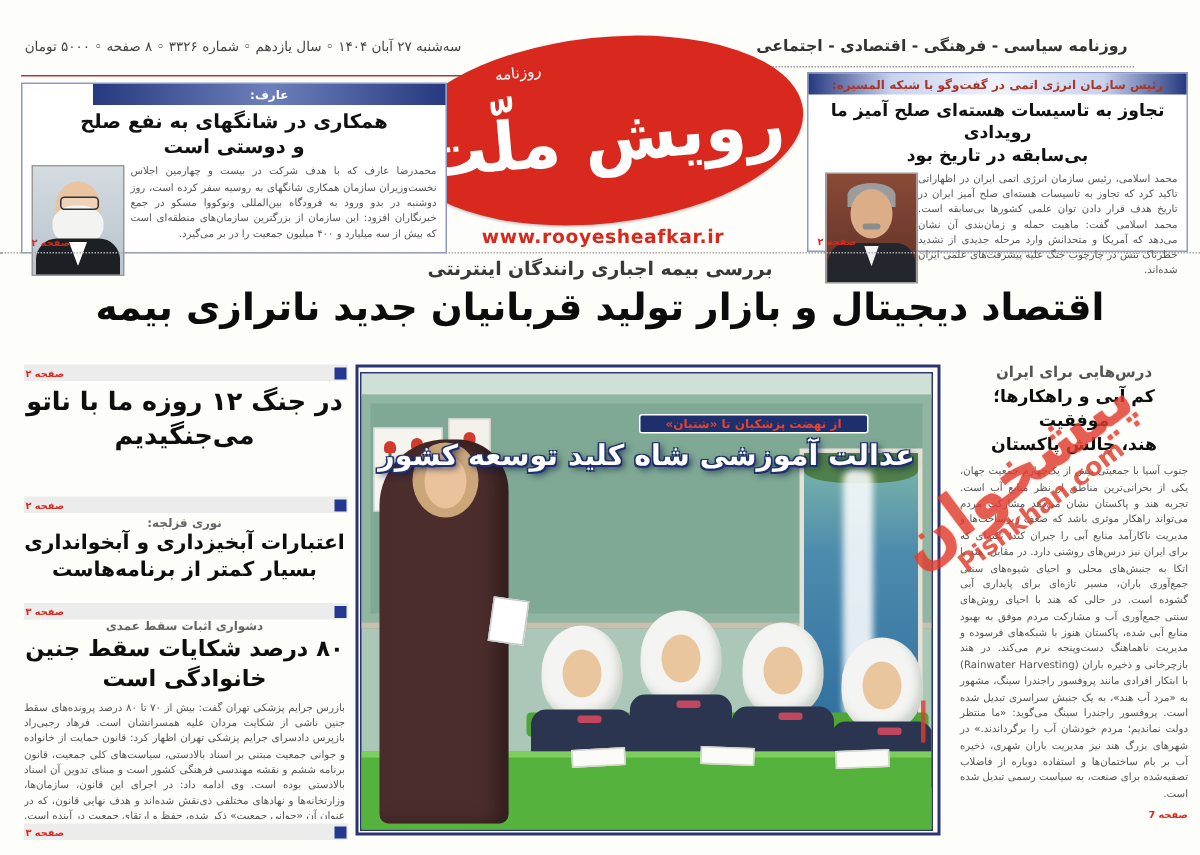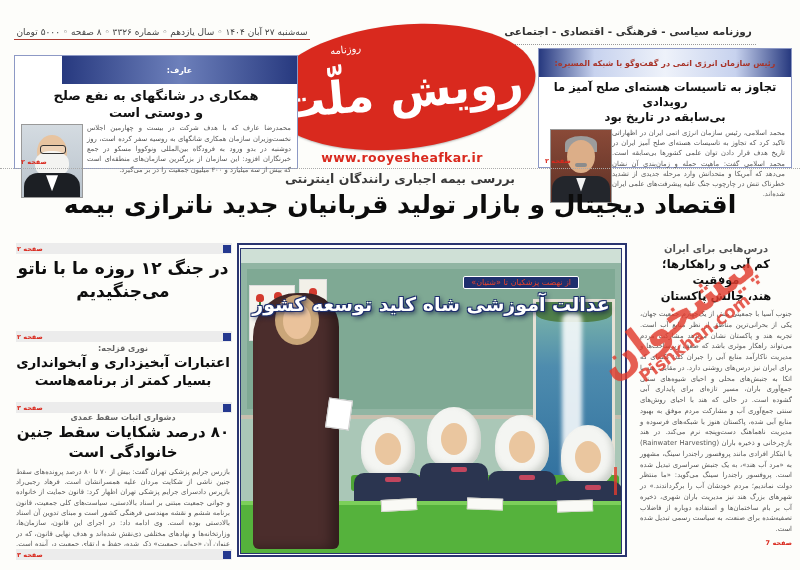--- a/index.html
+++ b/index.html
@@ -3,39 +3,39 @@
 <meta charset="utf-8">
 <style>
   html,body{margin:0;padding:0;background:#e9e9e6;}
   .page{position:relative;width:800px;height:570px;background:#fdfdfa;overflow:hidden;
         font-family:"DejaVu Sans",sans-serif;direction:rtl;}
   .abs{position:absolute;}
   .prewrap{white-space:pre-line;}
 
   
   .hdr-issue{left:14px;top:27px;width:296px;font-size:9px;color:#444;
-             border-bottom:1px solid #b03a30;padding-bottom:2px;text-align:center;}
+             border-bottom:1px solid #b03a30;padding-bottom:13px;text-align:center;}
   .hdr-cat{right:44px;top:25px;width:256px;font-size:10.5px;font-weight:bold;color:#333;
            text-align:center;border-bottom:1px dotted #999;padding-bottom:7px;}
 
   
   .logo-ellipse{left:266px;top:25px;width:270px;height:124px;background:#d9291e;
                 border-radius:50%;transform:rotate(-6deg);display:flex;align-items:center;
                 justify-content:center;box-shadow:0 1px 2px rgba(0,0,0,.25);}
   .logo-name{color:#fff;font-weight:bold;font-size:45px;transform:rotate(1deg);
              margin-top:10px;letter-spacing:-1px;}
   .logo-tagline{left:330px;top:44px;color:#fff;font-size:10px;transform:rotate(-6deg);}
   .logo-site{left:278px;top:150px;width:248px;text-align:center;color:#d9291e;
              font-weight:bold;font-size:12.5px;direction:ltr;letter-spacing:.4px;}
 
   
   .story-box{border:1px solid #8d99c5;background:#fff;}
   .box-right{right:8px;top:48px;width:252px;height:118px;}
   .box-left{left:14px;top:55px;width:282px;height:112px;}
-  .kbar{height:28px;display:flex;align-items:center;justify-content:center;
+  .kbar{height:14px;display:flex;align-items:center;justify-content:center;
         font-size:8px;font-weight:bold;
         background:linear-gradient(90deg,#27397f 0%,#c7d2ee 22%,#eef2fa 50%,#c7d2ee 78%,#27397f 100%);}
   .kbar.redtx{color:#a8352a;}
   .kbar.whitetx{color:#fff;background:linear-gradient(90deg,#27397f,#6d80bb 50%,#27397f);margin-left:47px;}
   .box-headline{font-weight:bold;color:#111;text-align:center;line-height:1.32;margin:3px 4px 2px;}
   .box-right .box-headline{font-size:11.5px;}
   .box-left .box-headline{font-size:13px;}
   .box-body{margin:1px 6px;font-size:6.8px;line-height:1.52;color:#555;text-align:justify;}
   .portrait{width:60px;height:72px;border:1px solid #999;position:relative;overflow:hidden;}
   .float-r{float:left;margin:1px 4px 2px 0;}
@@ -103,21 +103,21 @@
   .g-body{position:absolute;left:-5px;top:56px;width:68px;height:44px;background:#2b3550;border-radius:10px 10px 0 0;}
   .g-trim{position:absolute;left:26px;top:60px;width:16px;height:5px;background:#c2465e;border-radius:2px;}
   .teacher{left:12px;top:28px;width:100px;height:272px;}
   .chador{position:absolute;left:0;top:16px;width:86px;height:256px;background:#4b2d2c;
           border-radius:44px 34px 6px 6px;box-shadow:inset -8px 0 12px rgba(0,0,0,.35);}
   .t-scarf{position:absolute;left:22px;top:18px;width:44px;height:50px;background:#caa679;border-radius:50%;}
   .t-face{position:absolute;left:30px;top:26px;width:28px;height:36px;background:#eac29b;border-radius:50%;}
   .t-paper{position:absolute;left:74px;top:122px;width:22px;height:28px;background:#fff;
            border:1px solid #ccc;transform:rotate(8deg);}
   .photo-kicker{top:27px;right:42px;background:#1e2f6d;border:1px solid #fff;color:#e8432c;
-                font-size:8px;font-weight:normal;padding:1px 7px;border-radius:2px;z-index:5;}
+                font-size:8px;font-weight:bold;padding:1px 17px;border-radius:2px;z-index:5;}
   .photo-headline{top:44px;left:0;width:100%;text-align:center;color:#fff;font-weight:bold;
                   font-size:19px;z-index:5;
                   text-shadow:1px 1px 0 #1e2f6d,-1px -1px 0 #1e2f6d,1px -1px 0 #1e2f6d,
                               -1px 1px 0 #1e2f6d,2px 2px 5px rgba(15,25,70,.95);}
   .photo-credit-mark{right:4px;bottom:58px;width:3px;height:28px;background:rgba(226,60,46,.8);z-index:5;}
 
   
   .rcol{right:8px;top:243px;width:152px;text-align:center;}
   .rc-kicker{font-size:10px;font-weight:bold;color:#555;}
   .rc-headline{font-size:11.5px;font-weight:bold;color:#0e0e0e;line-height:1.4;margin:2px 0 5px;}

